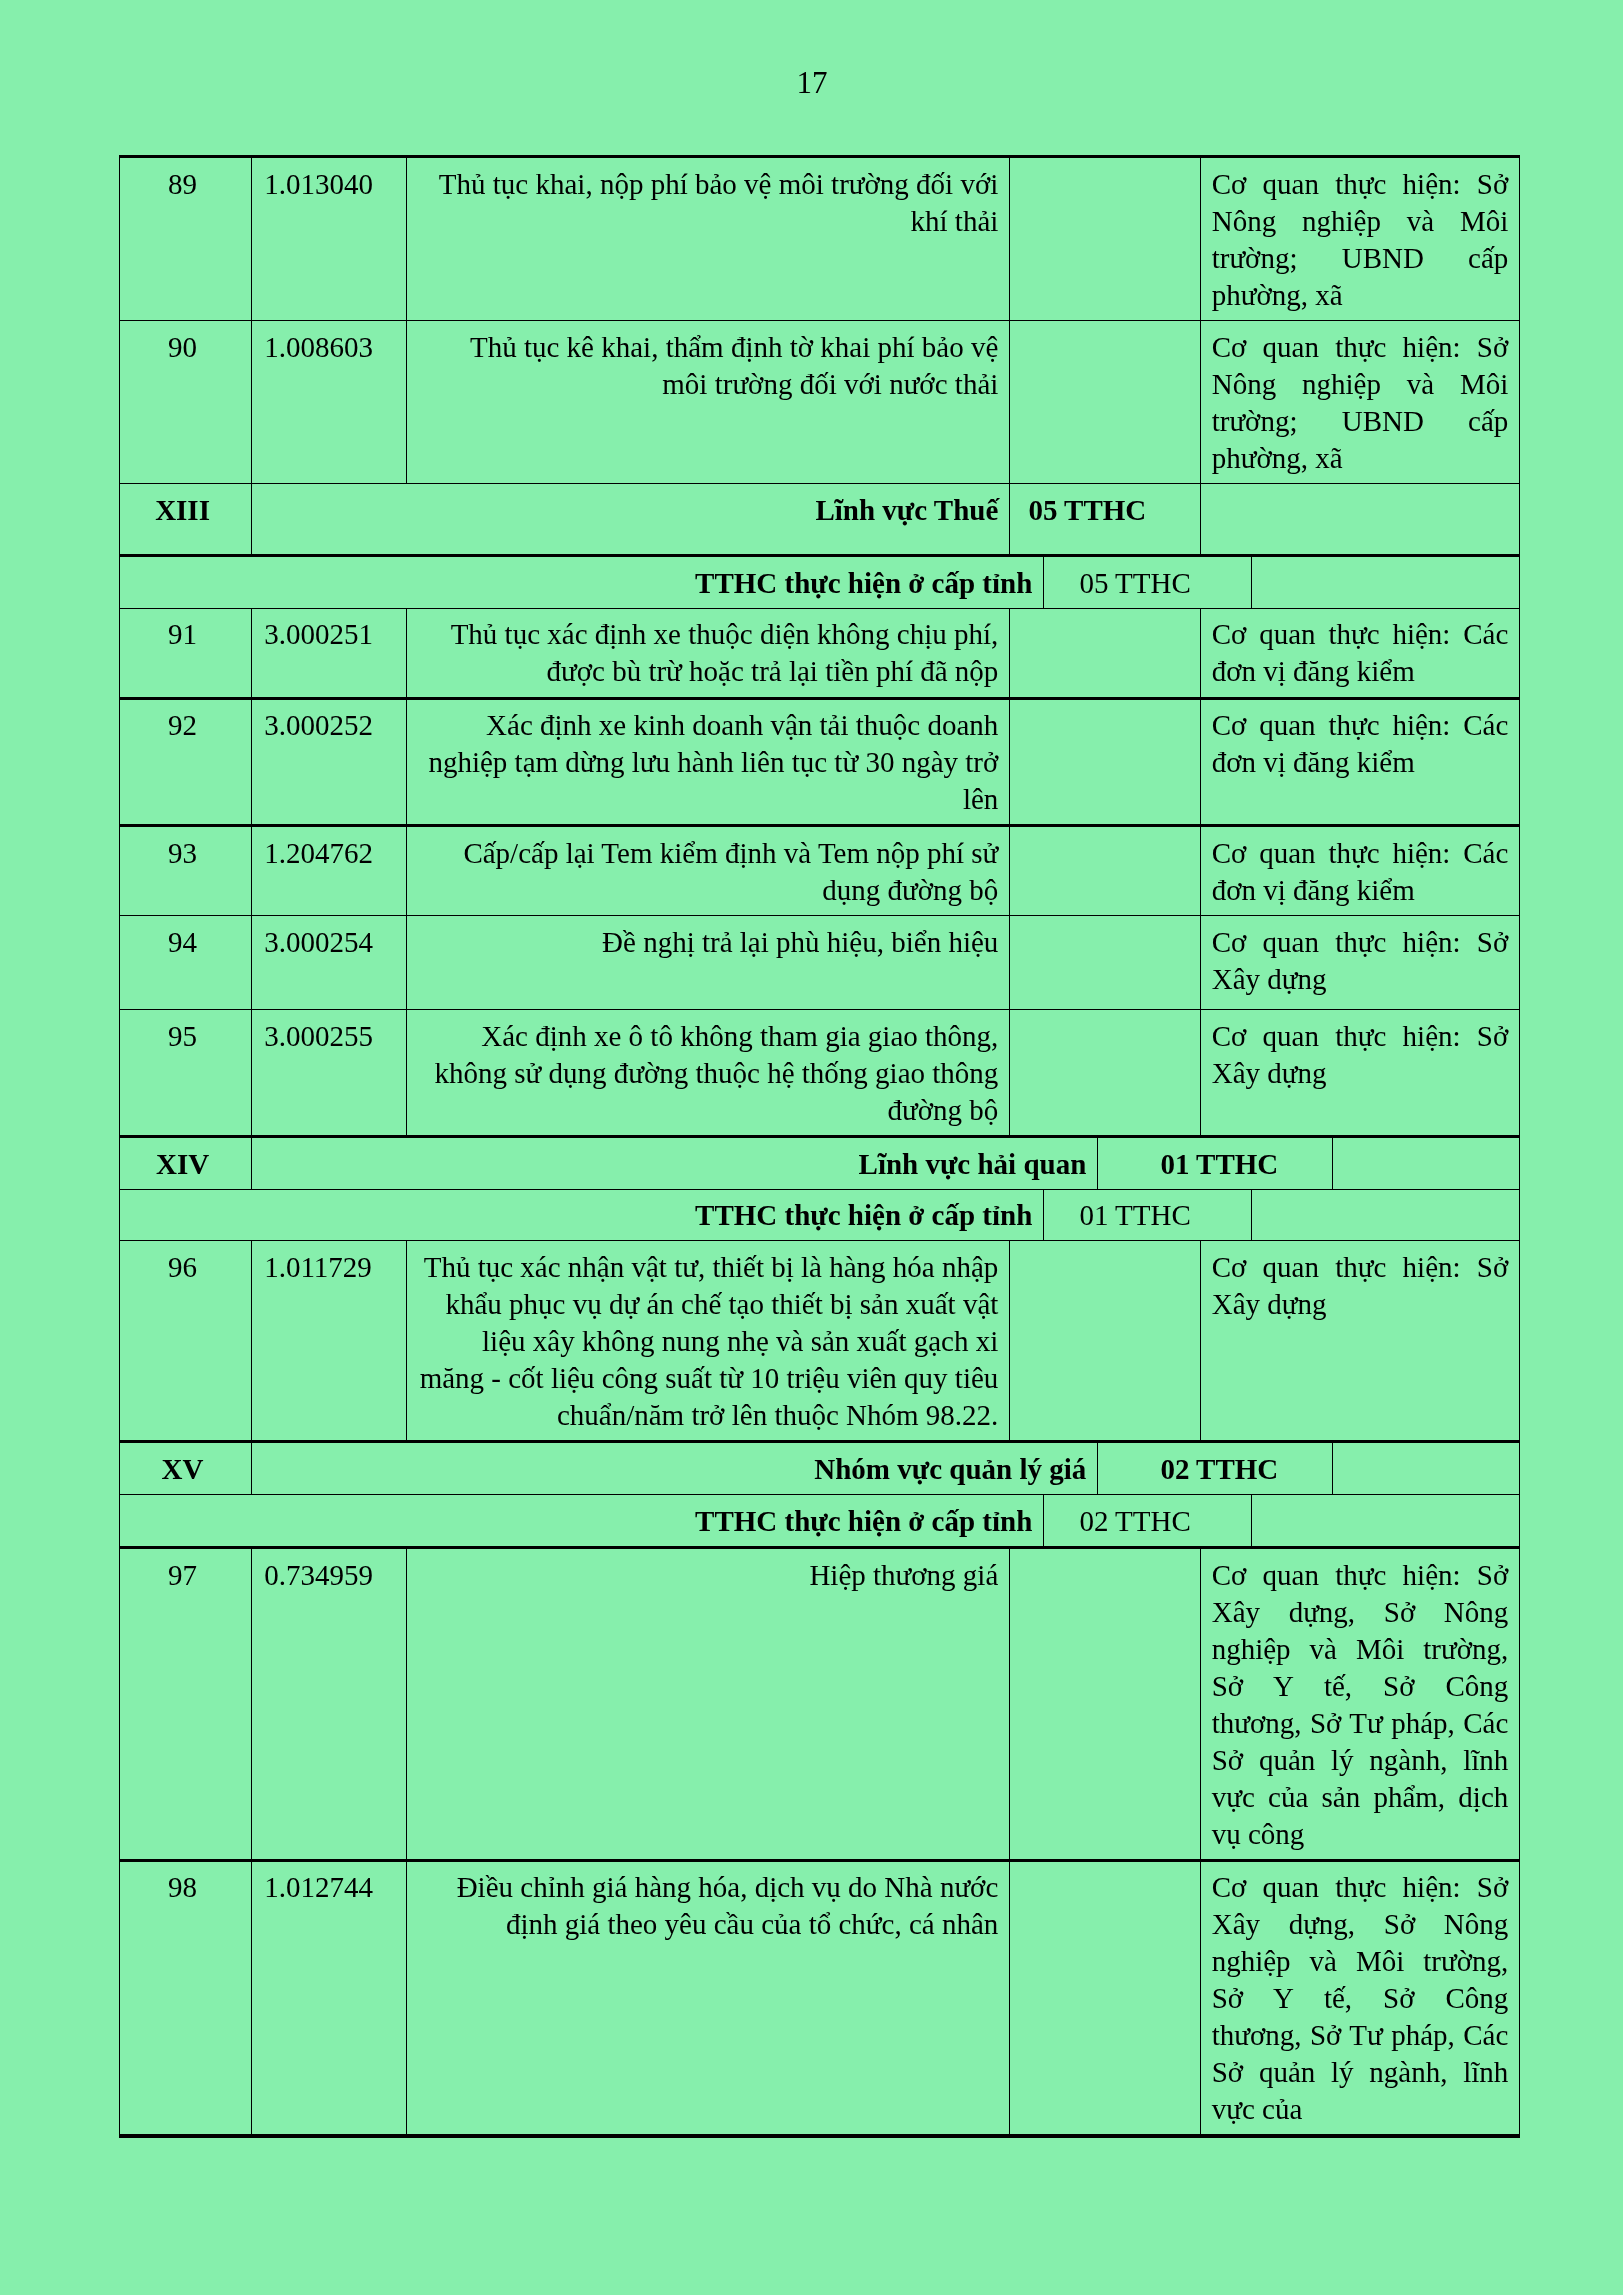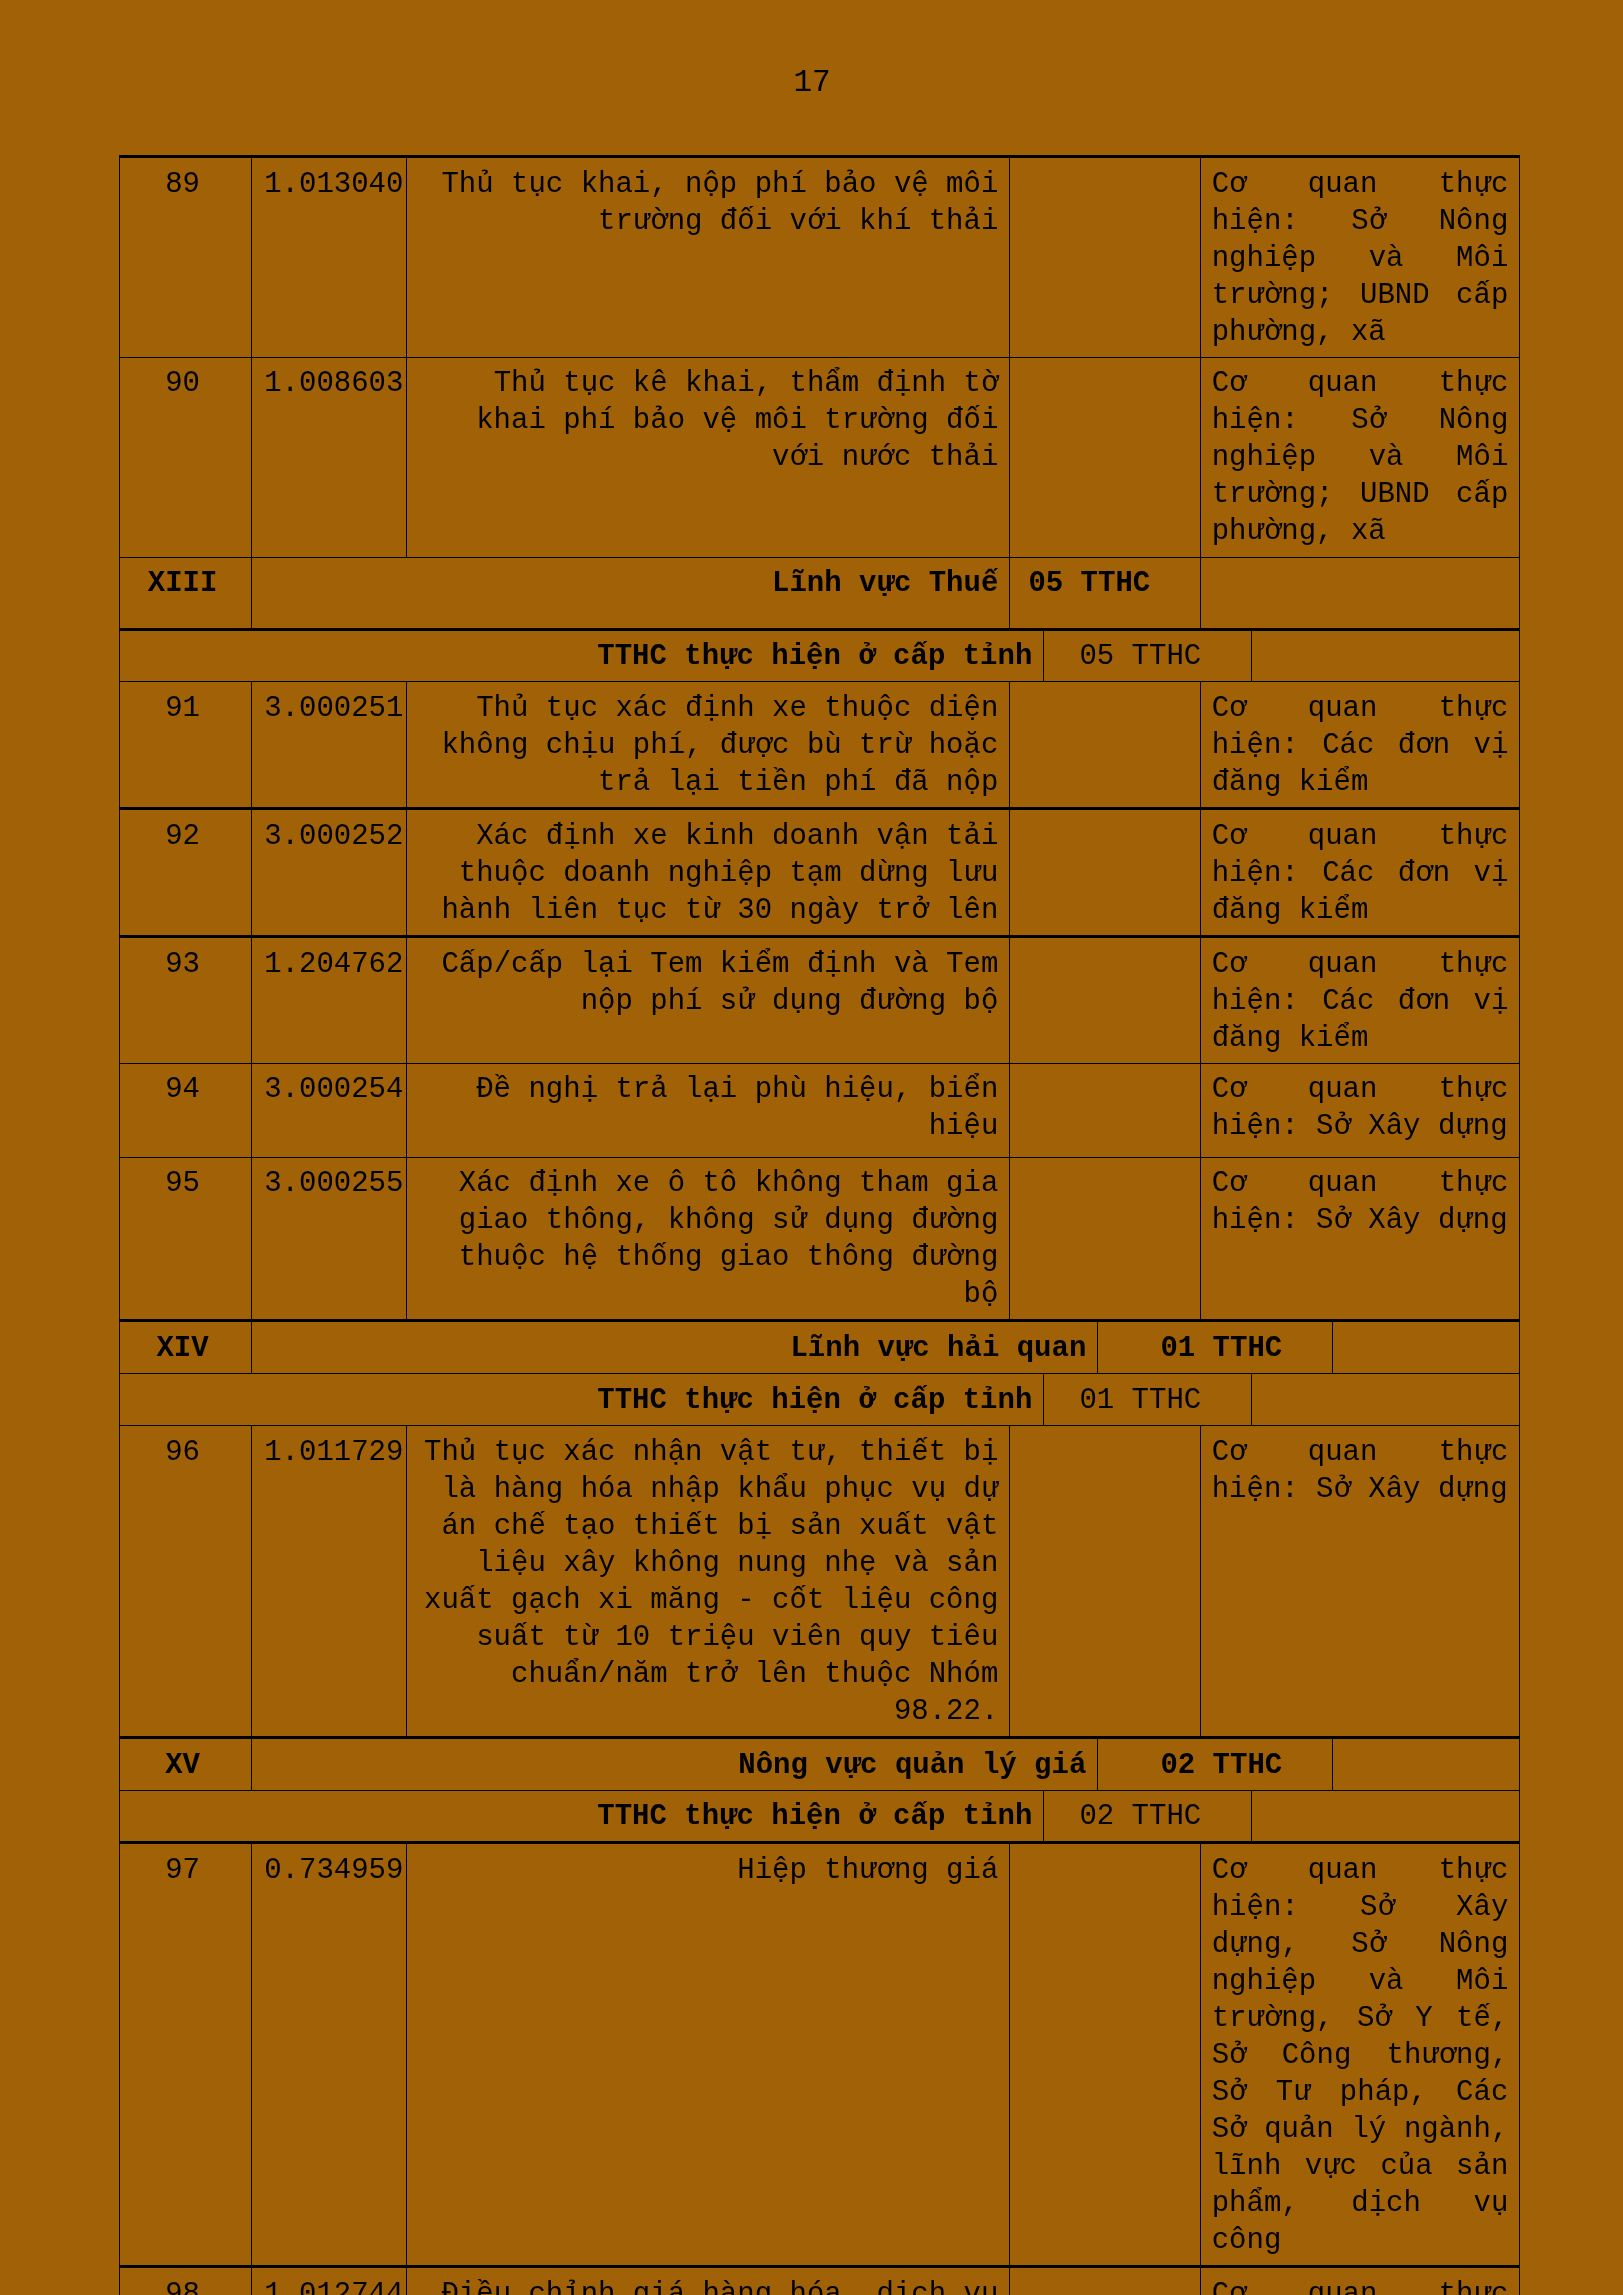--- a/index.html
+++ b/index.html
@@ -1,21 +1,21 @@
 <!DOCTYPE html>
 <html style="font-size:12.2px"><head>
 <meta charset="utf-8">
 <style>
   html,body{margin:0;padding:0;background:#777;}
   .page{
     position:relative;
     width:1624px;height:2295px;
-    background:#a16207;
+    background:#86efac;
     color:#000;
-    font-family:Liberation Mono, monospace;
+    font-family:Liberation Serif, serif;
     font-size:29px;
     line-height:37px;
     overflow:hidden;
     margin:0 auto;
   }
   .pageno{
     padding-top:64px;
     text-align:center;
     font-size:31px;
     line-height:37px;
@@ -152,21 +152,21 @@
     <div class="trow">
       <div class="cell c-no">96</div>
       <div class="cell c-code">1.011729</div>
       <div class="cell c-name">Thủ tục xác nhận vật tư, thiết bị là hàng hóa nhập khẩu phục vụ dự án chế tạo thiết bị sản xuất vật liệu xây không nung nhẹ và sản xuất gạch xi măng - cốt liệu công suất từ 10 triệu viên quy tiêu chuẩn/năm trở lên thuộc Nhóm 98.22.</div>
       <div class="cell c-count"></div>
       <div class="cell c-agency">Cơ quan thực hiện: Sở Xây dựng</div>
     </div>
 
     <div class="trow h-section bold thick">
       <div class="cell c-no">XV</div>
-      <div class="cell c-name span-title">Nông vực quản lý giá</div>
+      <div class="cell c-name span-title">Nhóm vực quản lý giá</div>
       <div class="cell c-count">02 TTHC</div>
       <div class="cell c-agency"></div>
     </div>
 
     <div class="trow h-sub">
       <div class="cell c-name span-label bold">TTHC thực hiện ở cấp tỉnh</div>
       <div class="cell c-count">02 TTHC</div>
       <div class="cell c-agency"></div>
     </div>
 

